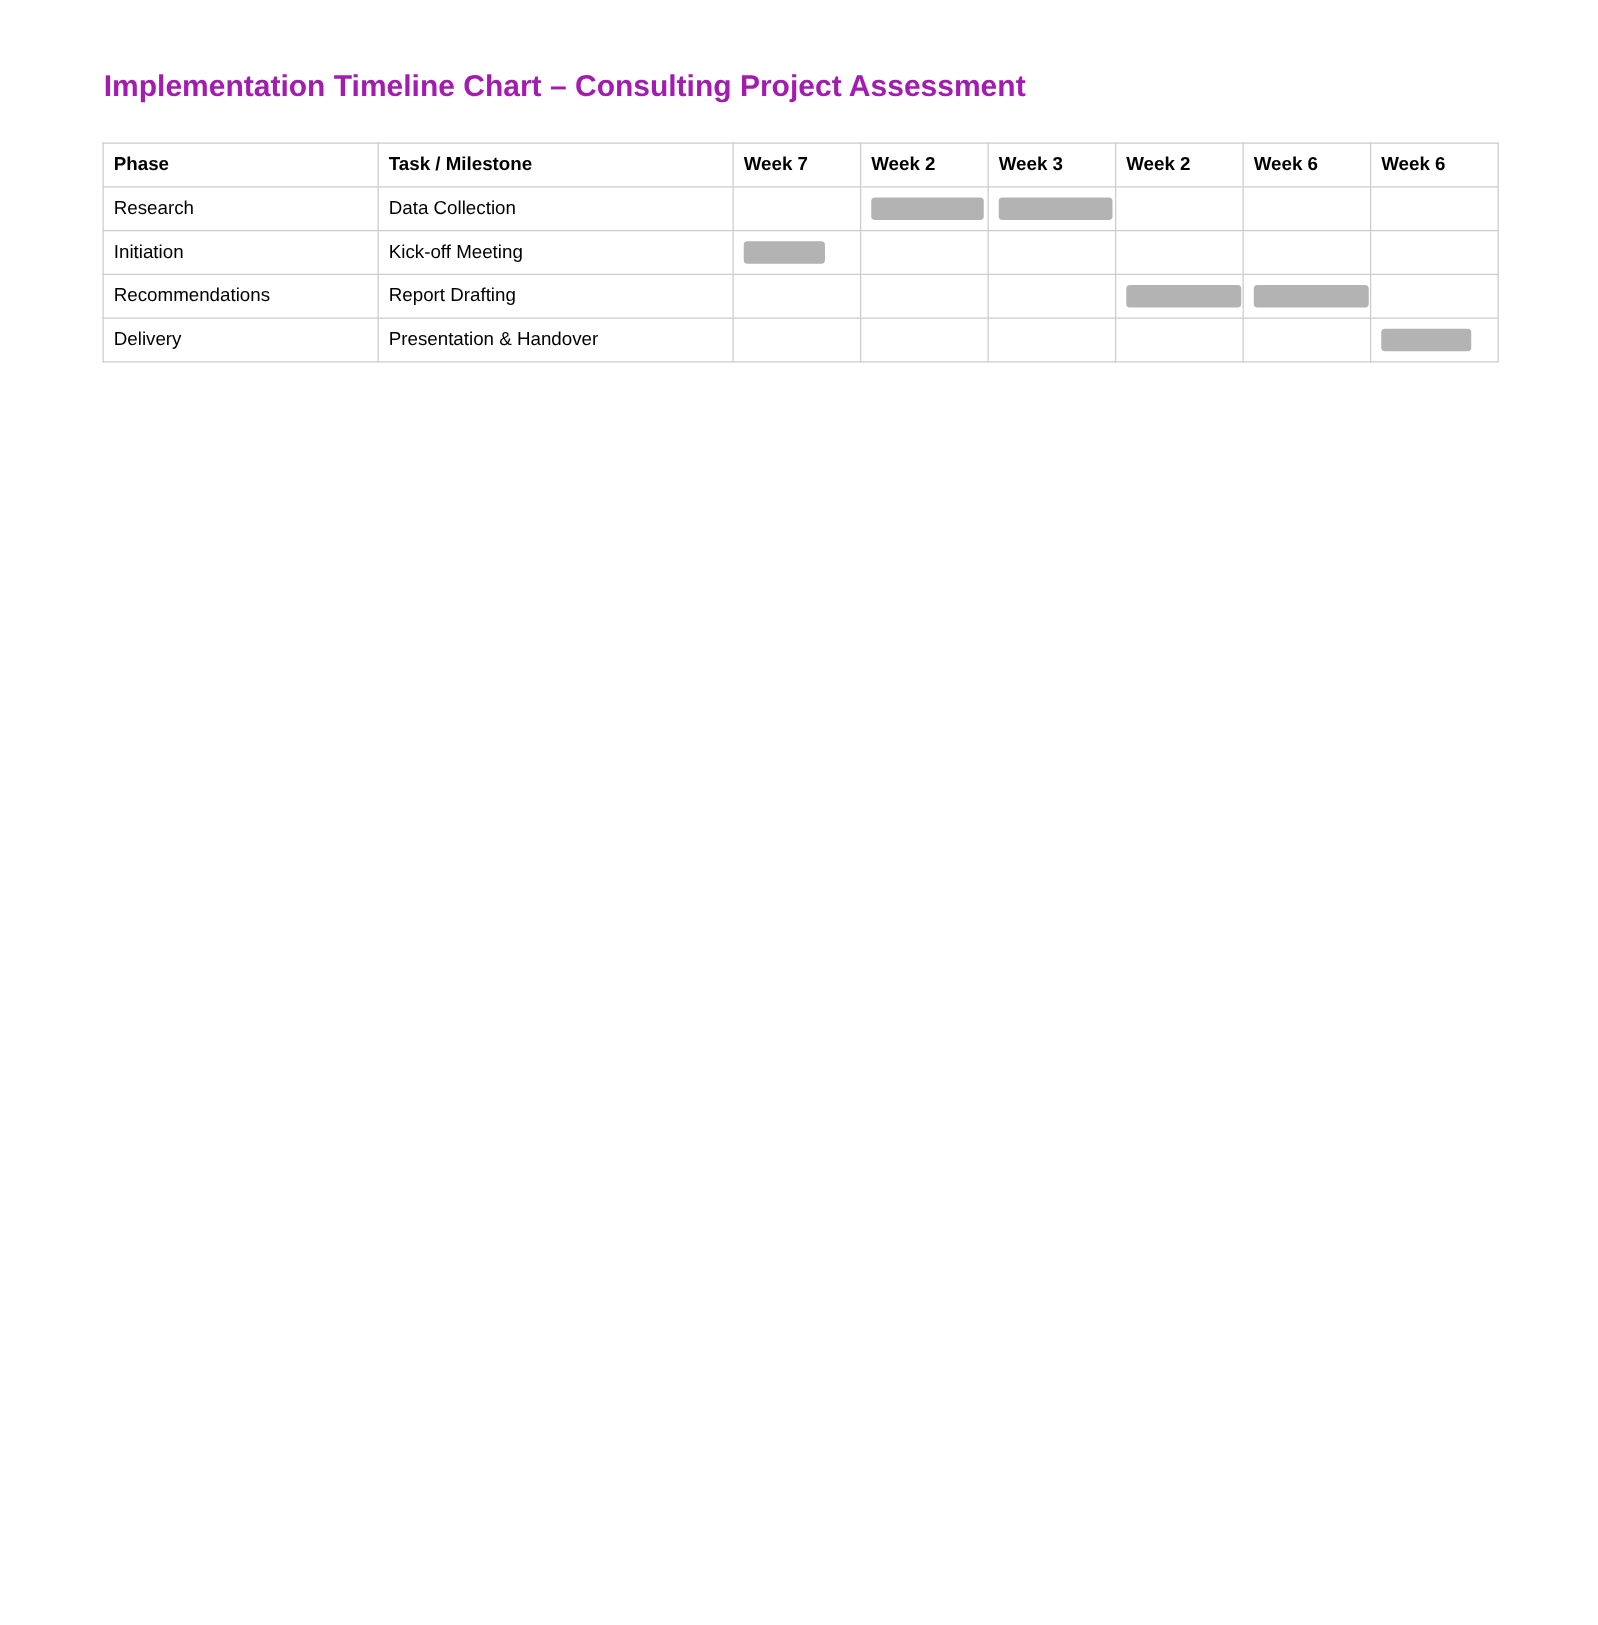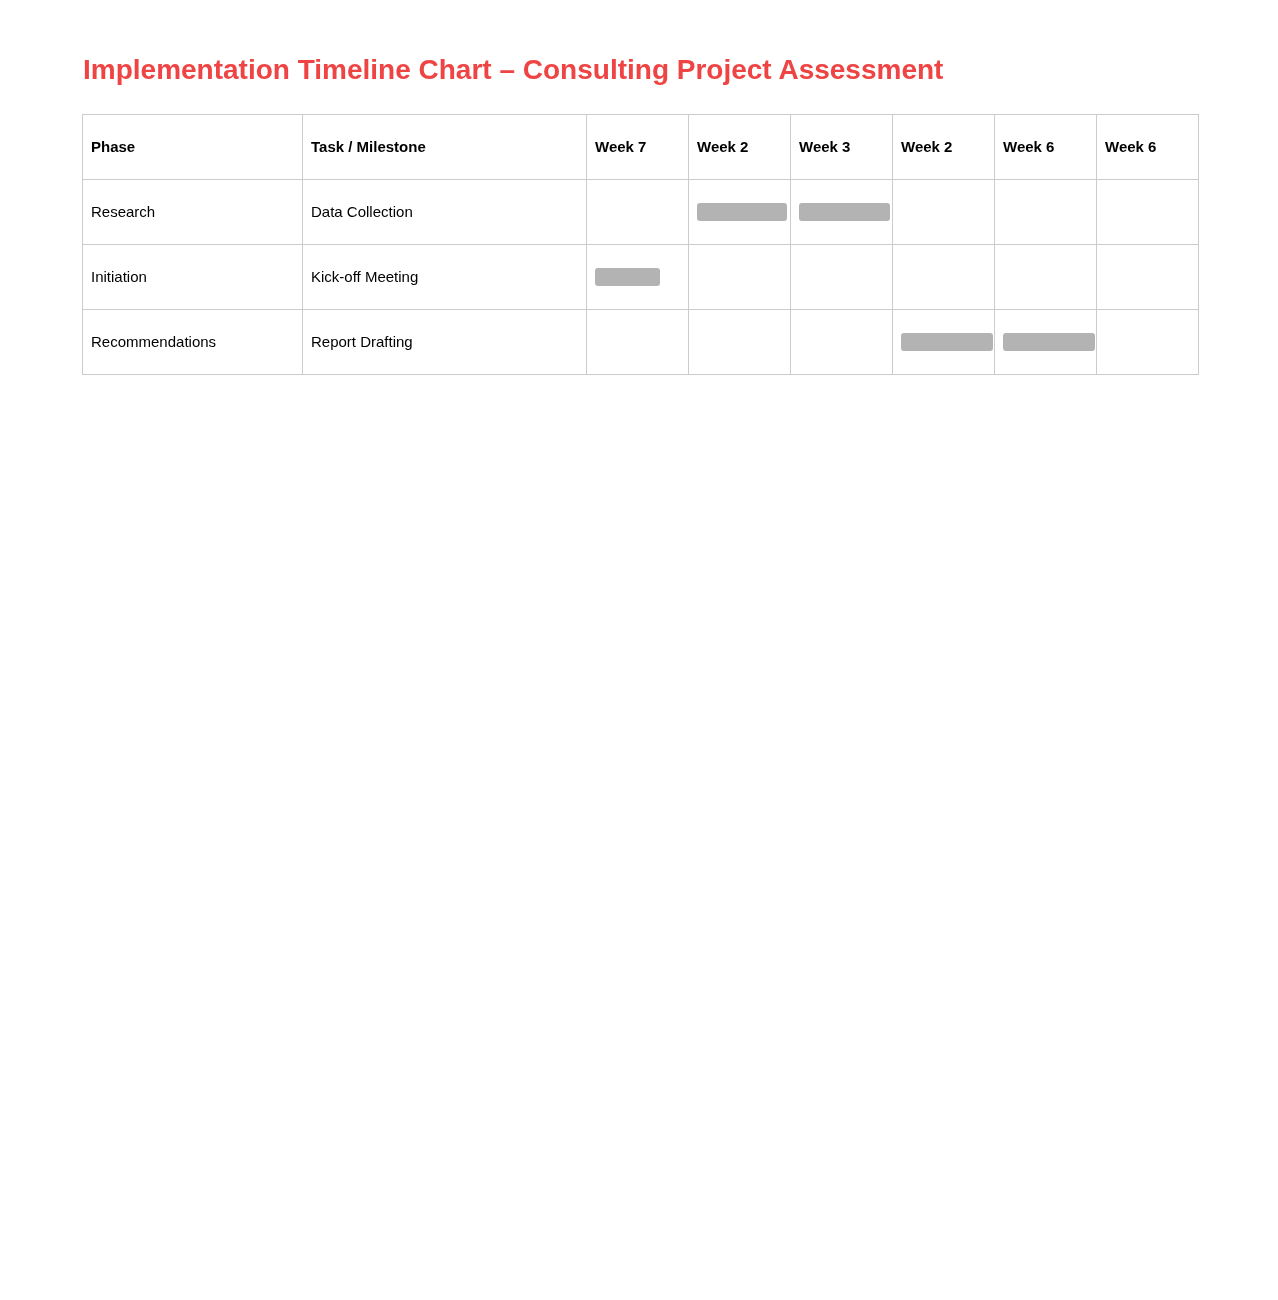--- a/index.html
+++ b/index.html
@@ -11,39 +11,39 @@
   }
   .page {
     position: relative;
     width: 1278px;
     height: 1300px;
     background: #ffffff;
     overflow: hidden;
   }
   .title {
     margin: 56px 0 0 83px;
-    font-size: 28px;
+    font-size: 24px;
     line-height: 28px;
     font-weight: bold;
-    color: #ef4444;
+    color: #a21caf;
     white-space: nowrap;
   }
   table.timeline {
     border-collapse: collapse;
     table-layout: fixed;
     margin: 30px 0 0 82px;
     width: 1115px;
     background: #ffffff;
   }
   col.col-phase { width: 220px; }
   col.col-task  { width: 284px; }
   col.col-week  { width: 102px; }
   th, td {
     border: 1px solid var(--border-color, #cccccc);
-    padding: 22px 8px;
+    padding: 7px 8px;
     font-size: 15px;
     line-height: 20px;
     height: 20px;
     text-align: left;
     vertical-align: middle;
     overflow: hidden;
     white-space: nowrap;
   }
   th { font-weight: bold; }
   .bar {
@@ -117,16 +117,28 @@
       <td></td>
       <td></td>
       <td>
             <div class="bar" style="width: 92px;"></div>
           </td>
       <td>
             <div class="bar" style="width: 92px;"></div>
           </td>
       <td></td>
     </tr>
+        <tr>
+      <td>Delivery</td>
+      <td>Presentation &amp; Handover</td>
+      <td></td>
+      <td></td>
+      <td></td>
+      <td></td>
+      <td></td>
+      <td>
+            <div class="bar" style="width: 72px;"></div>
+          </td>
+    </tr>
       </tbody>
   </table>
 
 </div>
 
 </body></html>

